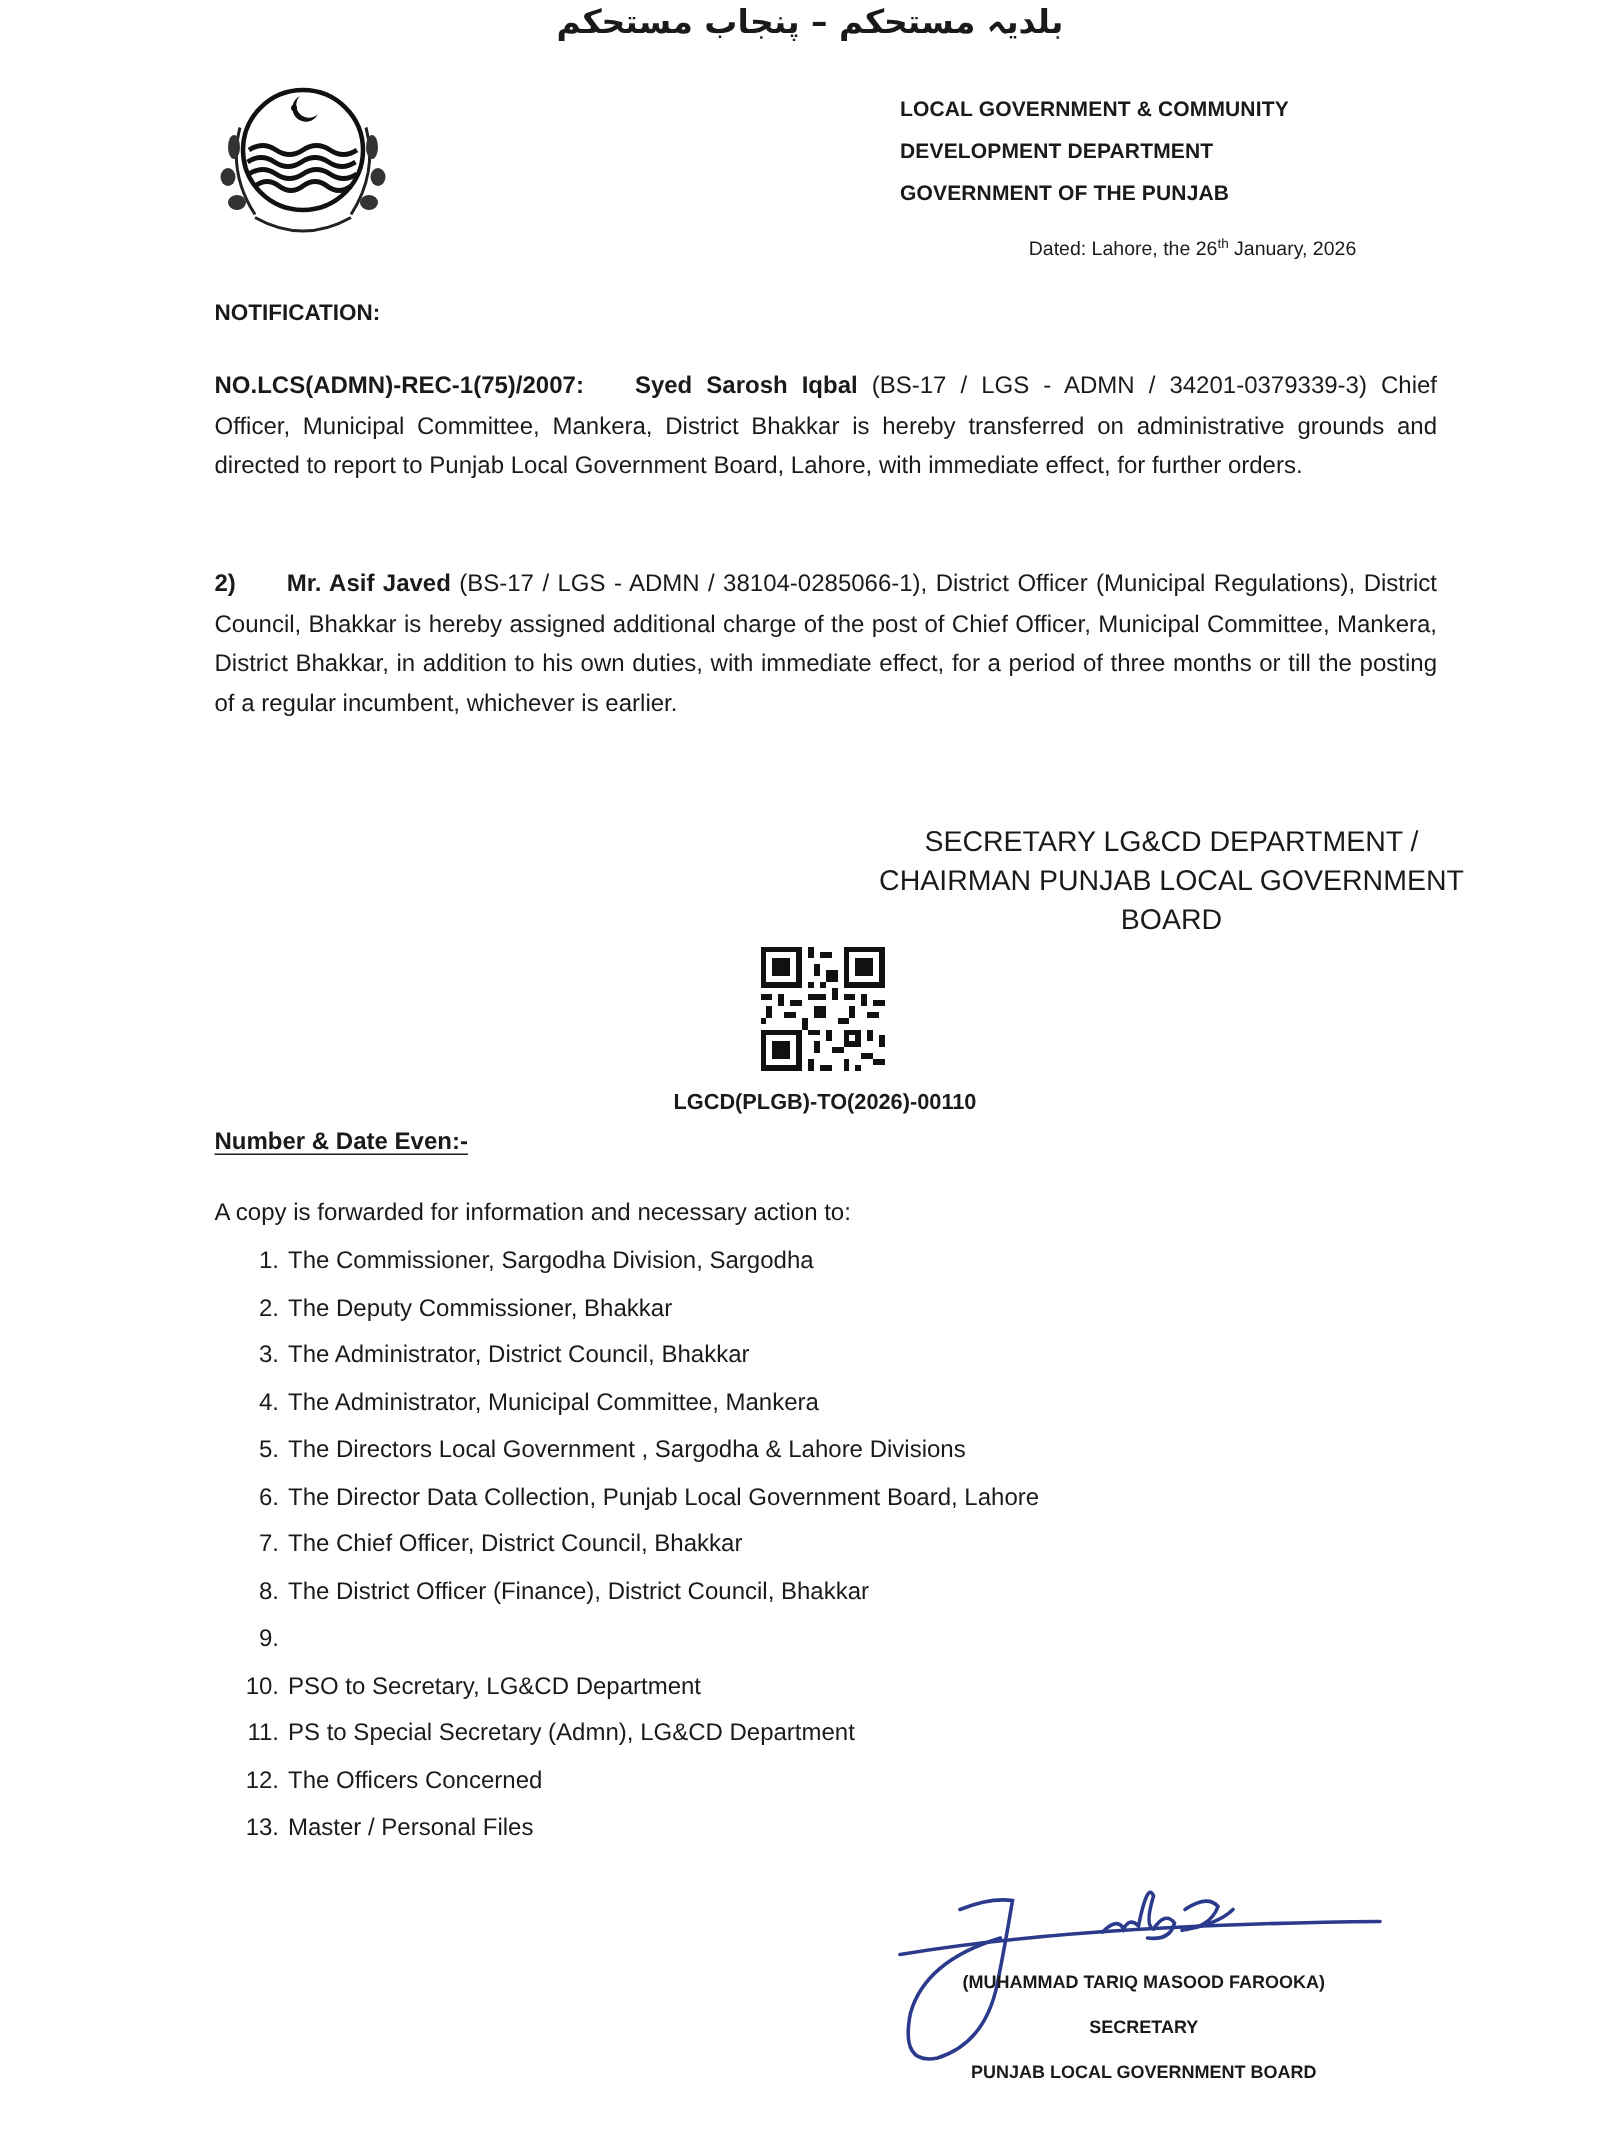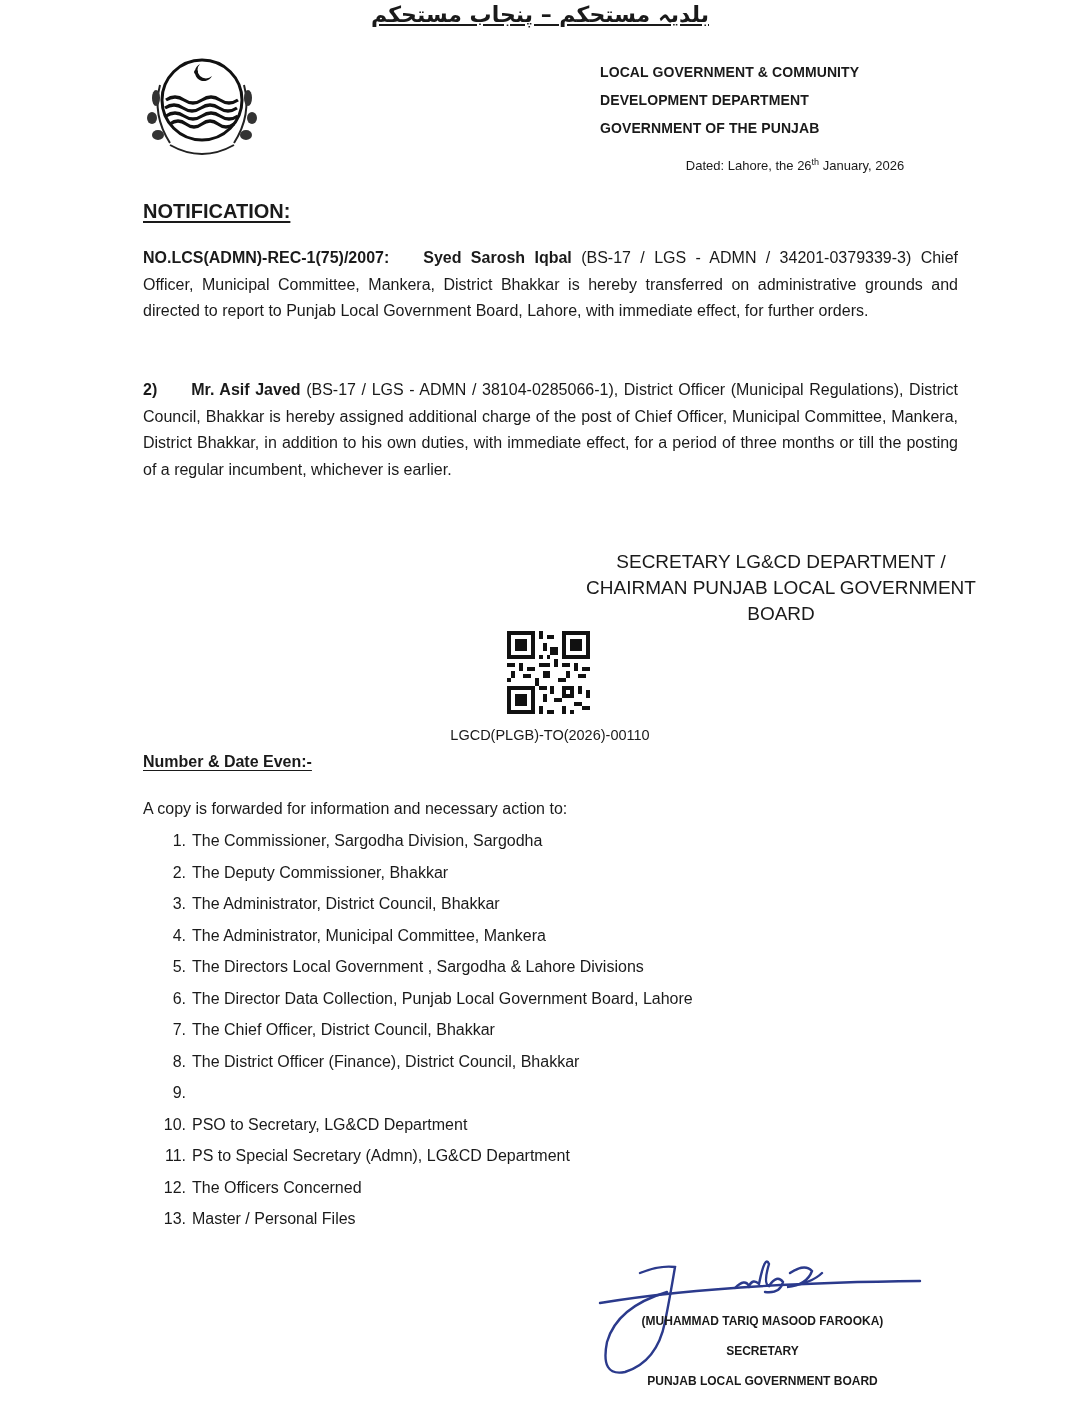--- a/index.html
+++ b/index.html
@@ -6,47 +6,46 @@
   body {
     width: 1080px; height: 1422px; position: relative; overflow: hidden;
     font-family: "Liberation Sans", "DejaVu Sans", sans-serif;
     color: #1a1a1a;
   }
   .abs { position: absolute; }
   .urdu-header {
     left: 0; width: 1080px; top: 2px; text-align: center;
     font-family: "DejaVu Sans", sans-serif; font-weight: bold; font-size: 22px;
     direction: rtl;
-    text-decoration: underline;
   }
   .emblem { left: 140px; top: 50px; width: 125px; height: 115px; }
   .dept {
     left: 600px; width: 390px; top: 58px; text-align: left;
     font-weight: bold; font-size: 14px; line-height: 28px; letter-spacing: 0.1px;
   }
   .dated { left: 600px; width: 390px; top: 157px; text-align: center; font-size: 13px; }
   .dated sup { font-size: 9px; }
   .notif-title {
-    left: 143px; top: 200px; font-weight: bold; font-size: 20px;
-    text-decoration: underline; text-underline-offset: 3px;
+    left: 143px; top: 200px; font-weight: bold; font-size: 15px;
+    text-underline-offset: 3px;
   }
   .para {
     left: 143px; width: 815px; font-size: 16px; line-height: 26.5px;
     text-align: justify;
   }
   .p1 { top: 245px; }
   .p2 { top: 377px; }
   .bold { font-weight: bold; }
   .tab { display: inline-block; width: 34px; }
   .sec-block {
     left: 576px; width: 410px; top: 549px; text-align: center;
     font-weight: normal; font-size: 19px; line-height: 26px;
   }
   .qr { left: 507px; top: 631px; width: 83px; height: 83px; }
-  .ref-no { left: 400px; width: 300px; top: 727px; text-align: center; font-weight: normal; font-size: 14.5px; }
+  .ref-no { left: 400px; width: 300px; top: 727px; text-align: center; font-weight: bold; font-size: 14.5px; }
   .num-date {
     left: 143px; top: 753px; font-weight: bold; font-size: 16px;
     text-decoration: underline; text-underline-offset: 3px;
   }
   .copy-intro { left: 143px; top: 800px; font-size: 16px; }
   .copy-list { left: 150px; top: 828px; margin: 0; padding: 0; list-style: none; font-size: 16px; }
   .copy-list li { height: 31.5px; line-height: 26px; display: flex; }
   .copy-list .num { width: 36px; text-align: right; padding-right: 6px; }
   .sign-block {
     left: 590px; width: 345px; top: 1306px; text-align: center;

